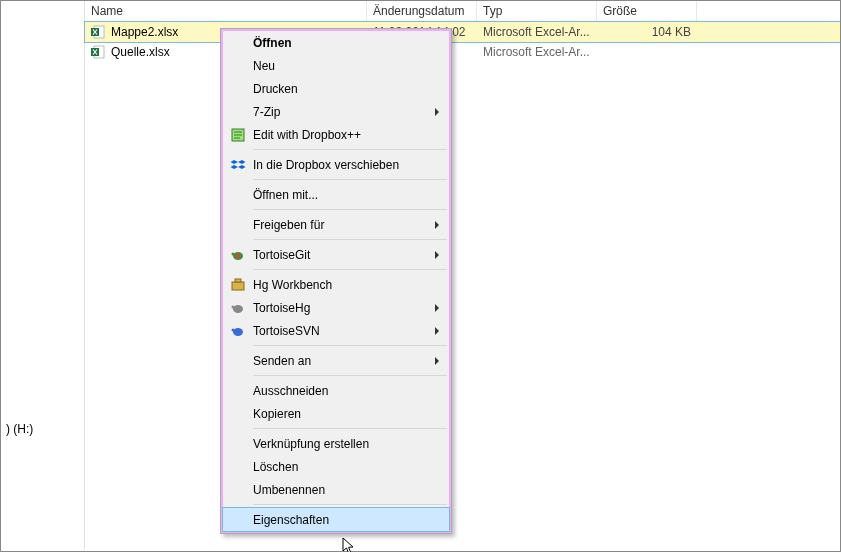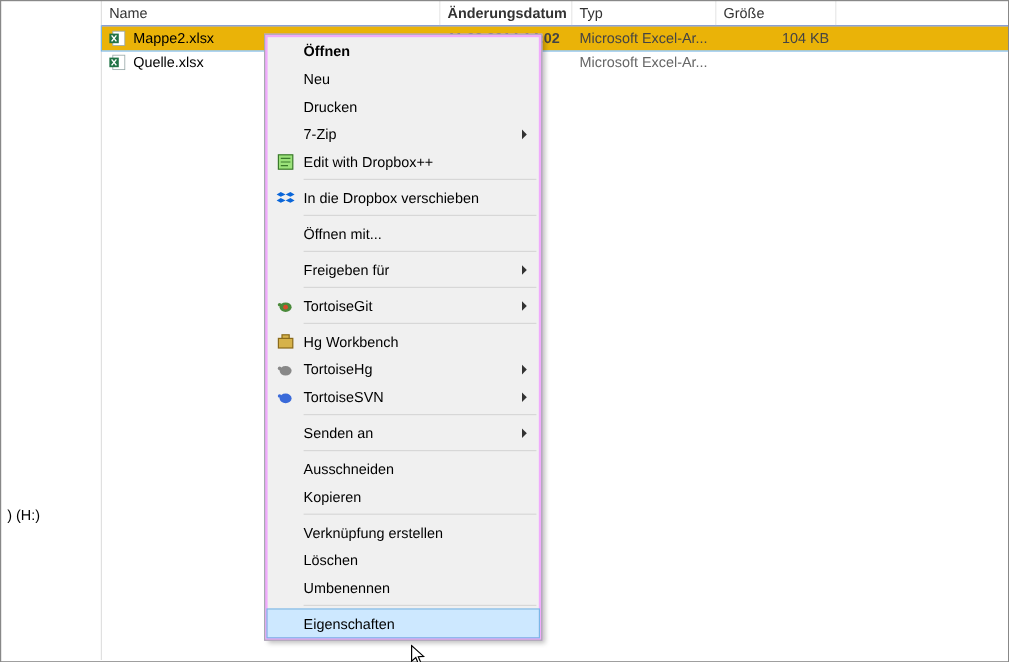--- a/index.html
+++ b/index.html
@@ -39,33 +39,33 @@
       border-bottom: 1px solid #be185d;
     }
     .col-header > div {
       padding: 0 6px;
       border-right: 1px solid #e8e8e8;
       height: 100%;
       display: flex;
       align-items: center;
     }
     .col-name { width: 282px; }
-    .col-date { width: 110px; font-weight: bold; }
+    .col-date { width: 110px; }
     .col-type { width: 120px; }
     .col-size { width: 100px; justify-content: flex-start; }
     .col-size.cell { justify-content: flex-end; }
     .file-rows { }
     .file-row {
       display: flex;
       height: 20px;
       align-items: center;
       font-size: 12px;
     }
     .file-row.selected {
-      background: #eab308;
+      background: #fef9c3;
       outline: 1px solid #7ab7e8;
     }
     .file-row .cell {
       padding: 0 6px;
       height: 100%;
       display: flex;
       align-items: center;
       overflow: hidden;
       white-space: nowrap;
     }

